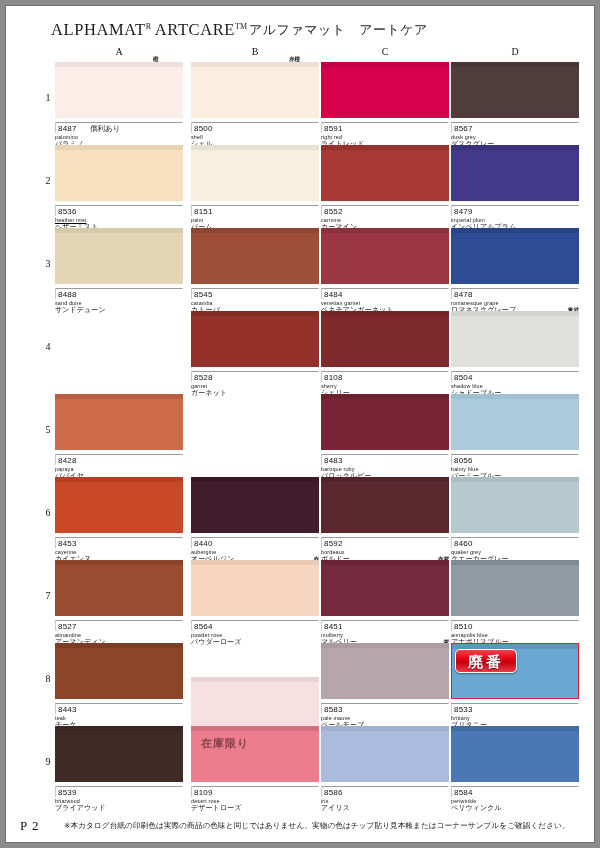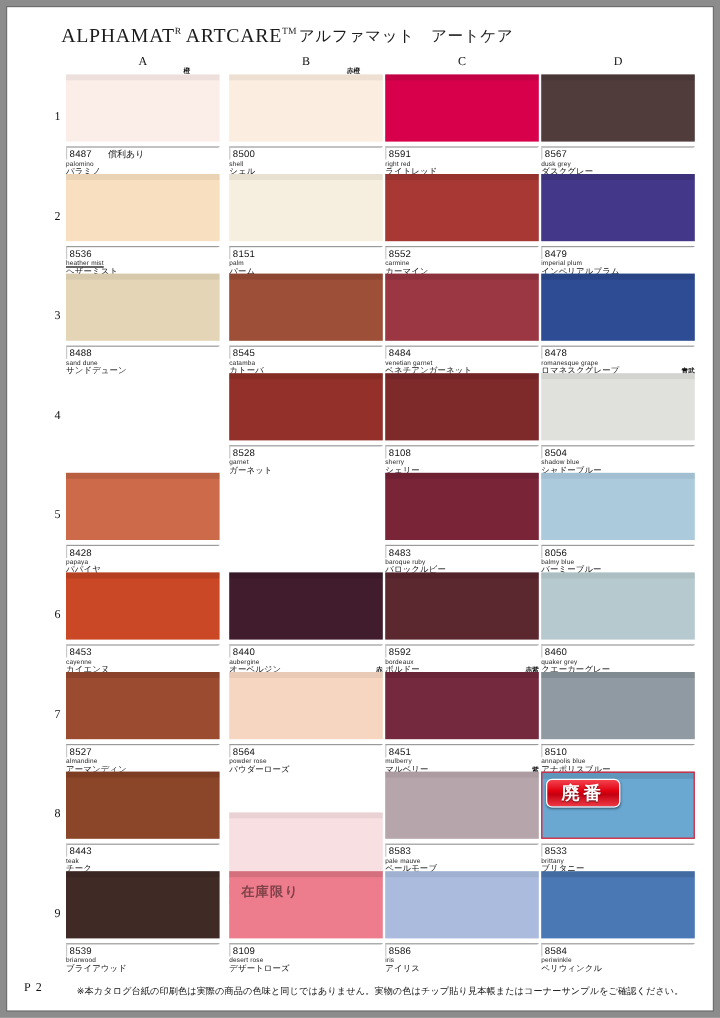--- a/index.html
+++ b/index.html
@@ -224,21 +224,21 @@
     left: 0;
     bottom: 0;
     width: 588px;
     height: 30px;
   }
   #page-number {
     position: absolute;
     left: 14px;
     top: 6px;
     font-family: "Liberation Serif", "DejaVu Serif", serif;
-    font-size: 10px;
+    font-size: 13px;
     color: #111;
     letter-spacing: 1px;
     text-align: right;
   }
   #footer-note {
     position: absolute;
     left: 58px;
     top: 9px;
     font-size: 7.6px;
     color: #111;

